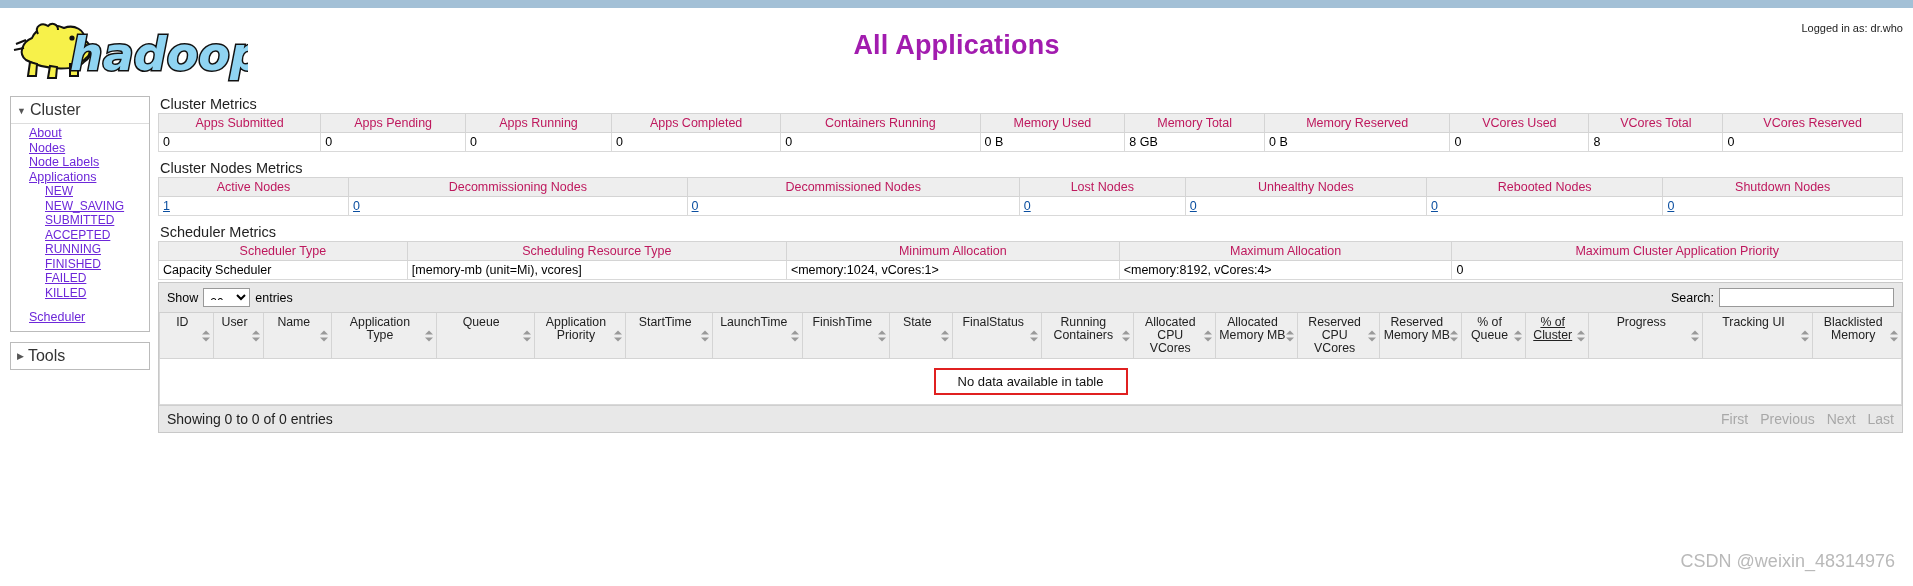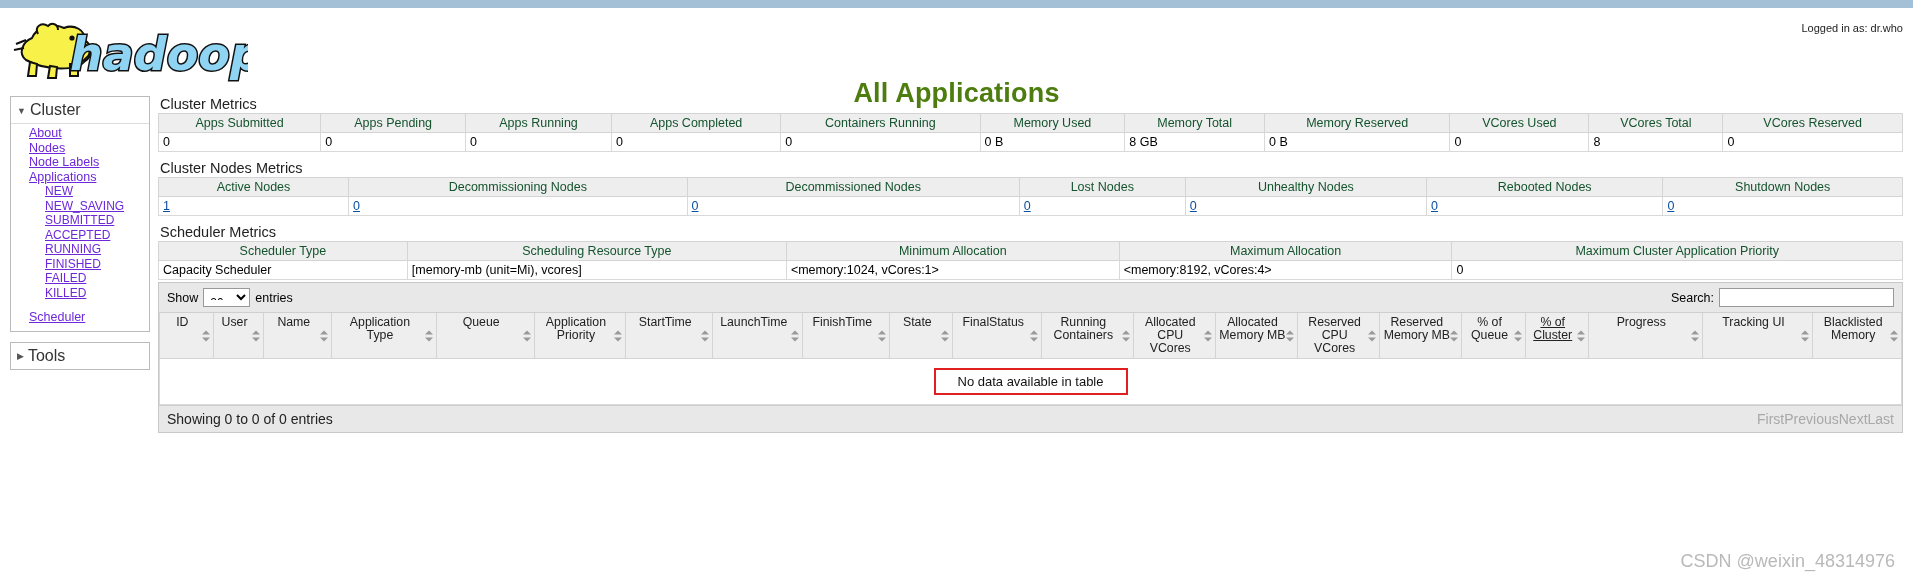--- a/index.html
+++ b/index.html
@@ -10,23 +10,22 @@
     font-size:13px; color:#000; background:#fff;
     position:relative; overflow:hidden;
   }
   .topbar { height:8px; background:#a3c0d6; width:100%; }
 
   
   .header { position:relative; height:80px; }
   .logo { position:absolute; left:8px; top:6px; width:240px; height:70px; }
   .page-title {
     position:absolute; left:0; right:0; top:22px;
-    text-align:center; font-size:27px; font-weight:bold; color:#4d7c0f;
+    text-align:center; font-size:27px; font-weight:bold; color:#a21caf;
     letter-spacing:.2px;
-    margin-top:48px;
   }
   .logged-in {
     position:absolute; right:10px; top:14px;
     font-size:11px; color:#222;
   }
 
   
   .wrap { display:flex; align-items:flex-start; padding-left:10px; }
   .sidebar { width:140px; flex:0 0 140px; margin-top:8px; }
   .content { flex:1; padding-left:8px; padding-right:10px; }
@@ -51,21 +50,21 @@
   
   .cap { font-size:14.5px; color:#222; margin:8px 0 1px 2px; }
 
   
   table.metrics {
     width:100%; border-collapse:collapse;
     border:1px solid #c8c8c8; background:#fff; margin-bottom:2px;
   }
   table.metrics th {
     background:#eeeeee; border:1px solid #d4d4d4;
-    font-weight:normal; font-size:12.5px; color:#14532d;
+    font-weight:normal; font-size:12.5px; color:#be185d;
     padding:2px 4px; text-align:center; white-space:nowrap;
   }
   table.metrics td {
     border:1px solid #d9d9d9; padding:2px 4px;
     font-size:12.5px; text-align:left; white-space:nowrap;
   }
   table.metrics td.lnk a { color:#0b4fa0; text-decoration:underline; cursor:pointer; }
 
   
   .apps-panel { border:1px solid #c8c8c8; background:#fff; }
@@ -111,21 +110,21 @@
   .nodata-box {
     display:inline-block; border:2px solid #e02020;
     padding:4px 22px; font-size:13px; color:#111; background:#fff;
   }
 
   .apps-bottom {
     background:#e8e8e8; border-top:1px solid #cfcfcf;
     padding:5px 8px; display:flex; align-items:center;
     justify-content:space-between; font-size:14px; color:#222;
   }
-  .pager { display:flex; }
+  .pager { display:flex; gap:12px; }
   .pager span { color:#a8a8a8; cursor:default; }
 
   .watermark {
     position:absolute; right:18px; bottom:14px;
     font-size:18px; color:#b9b9b9;
   }
 </style>
 </head>
 <body>
 

